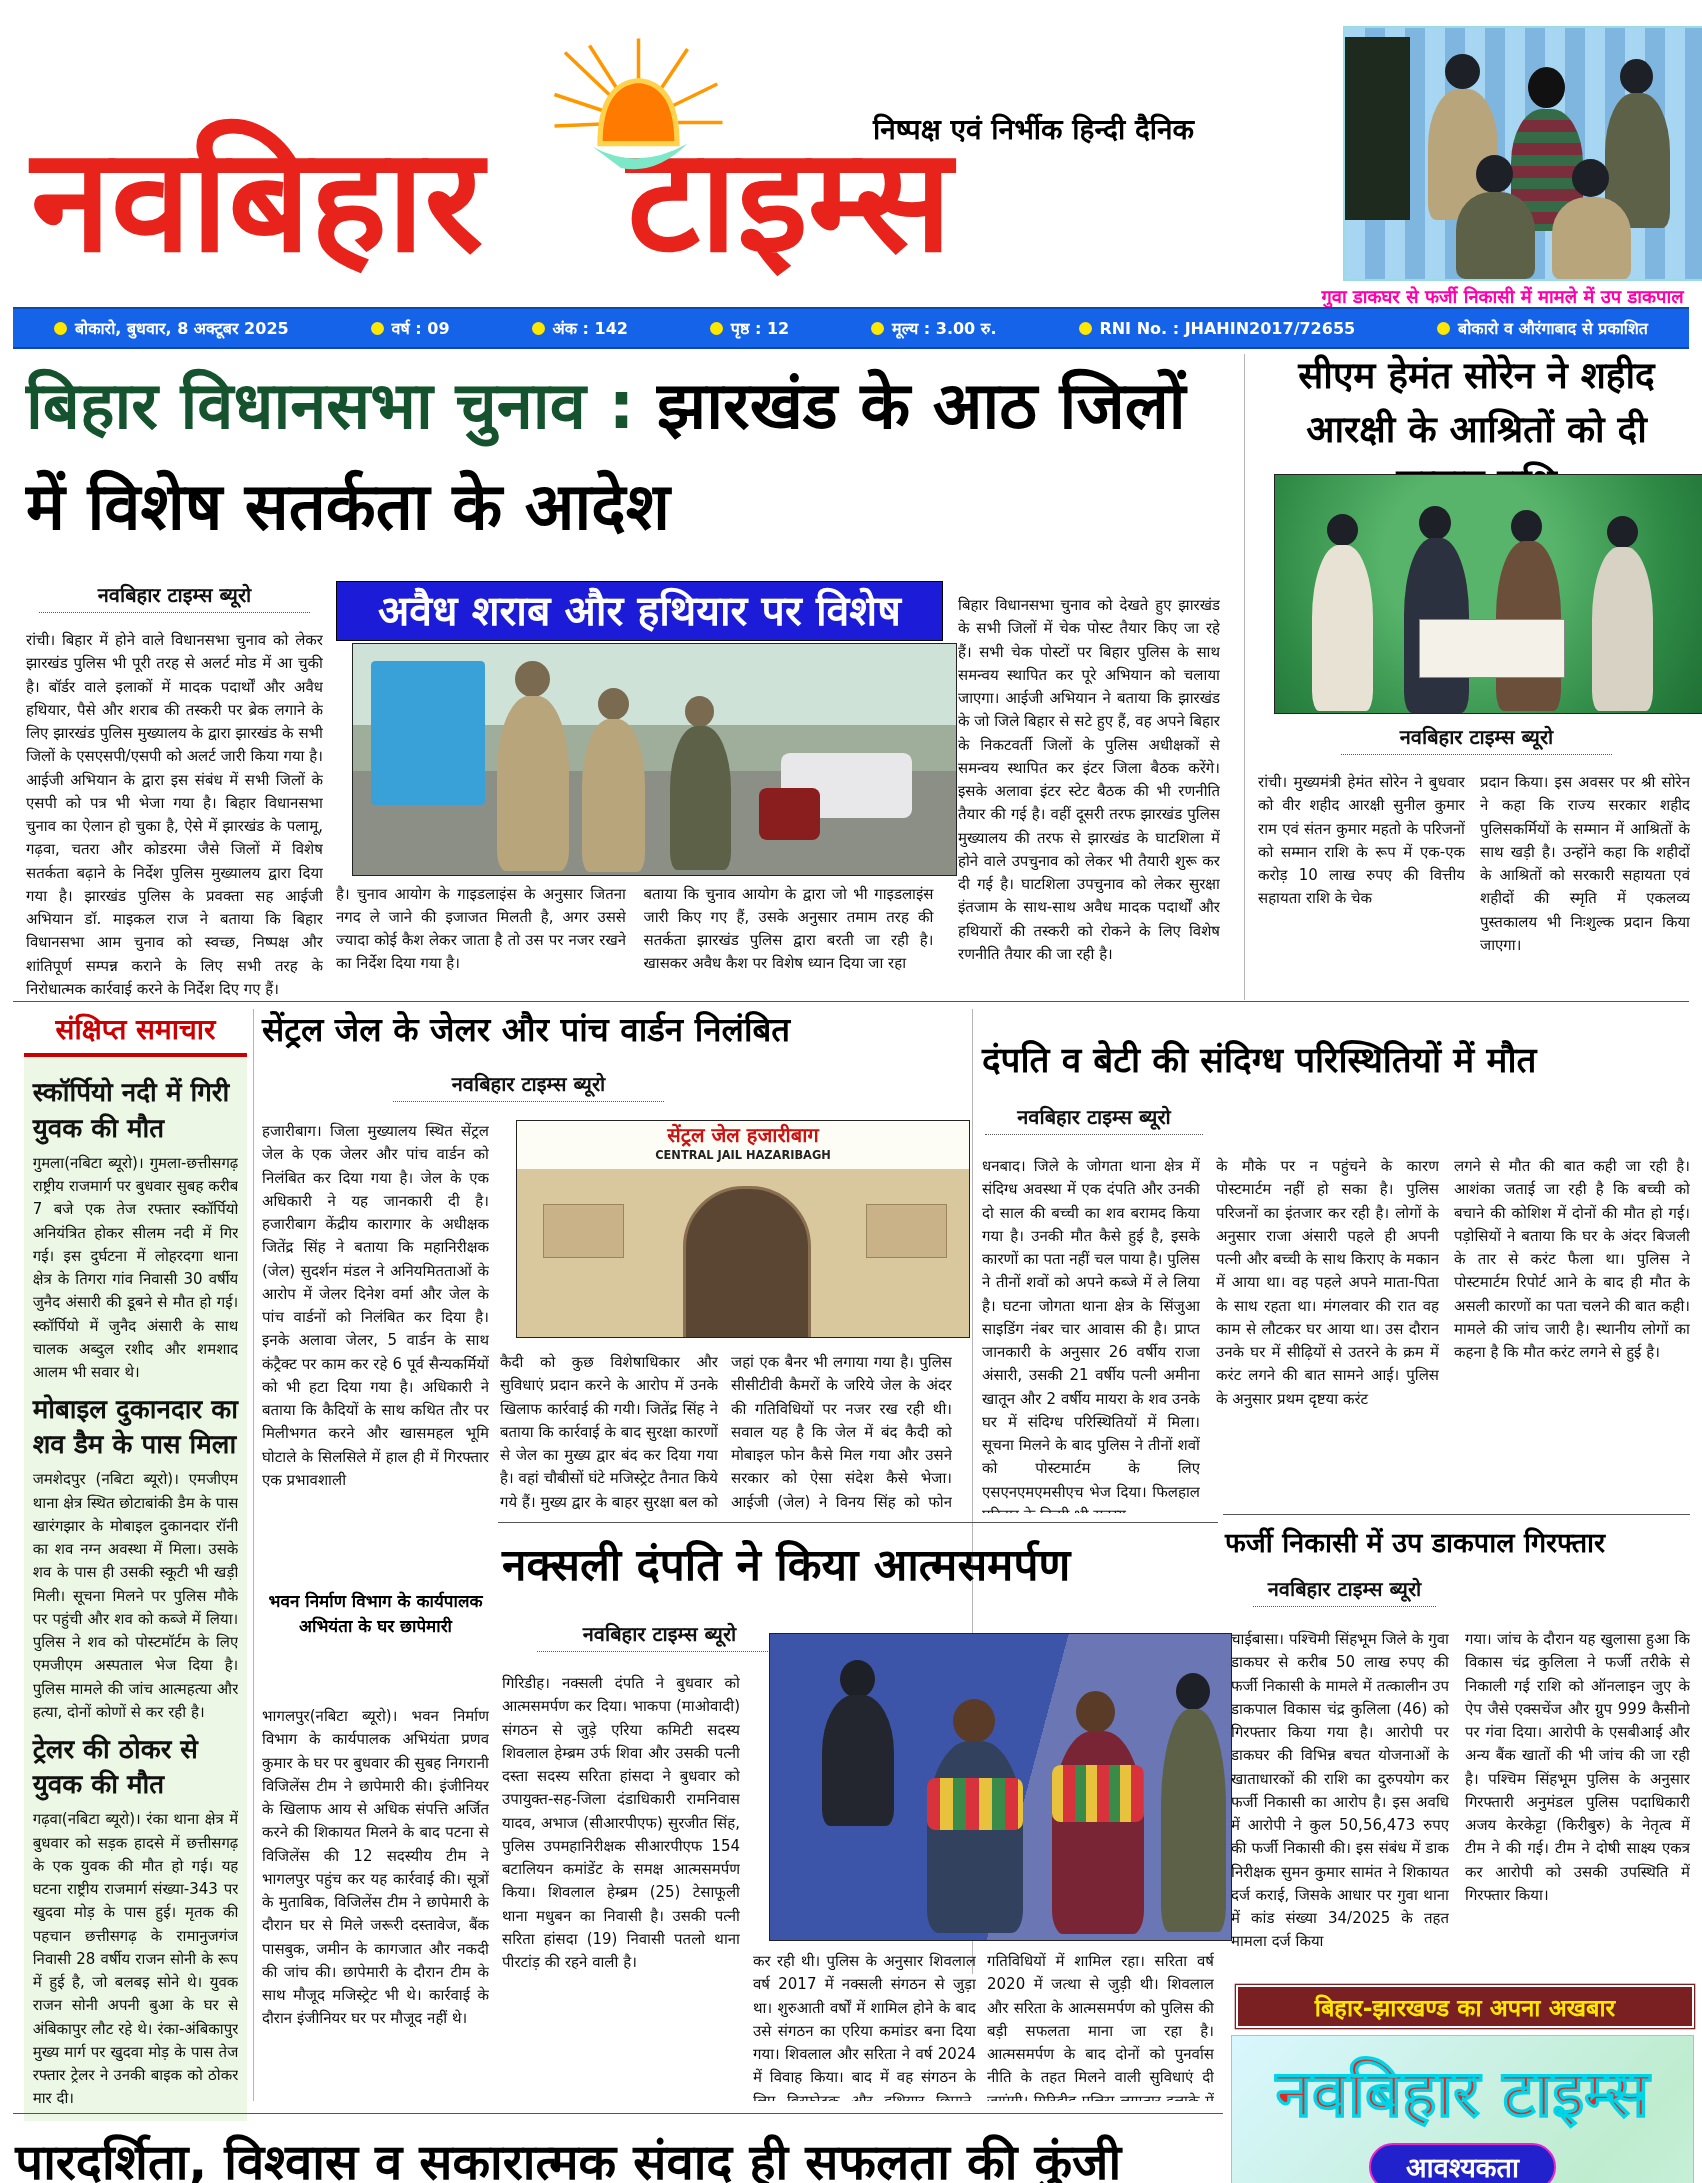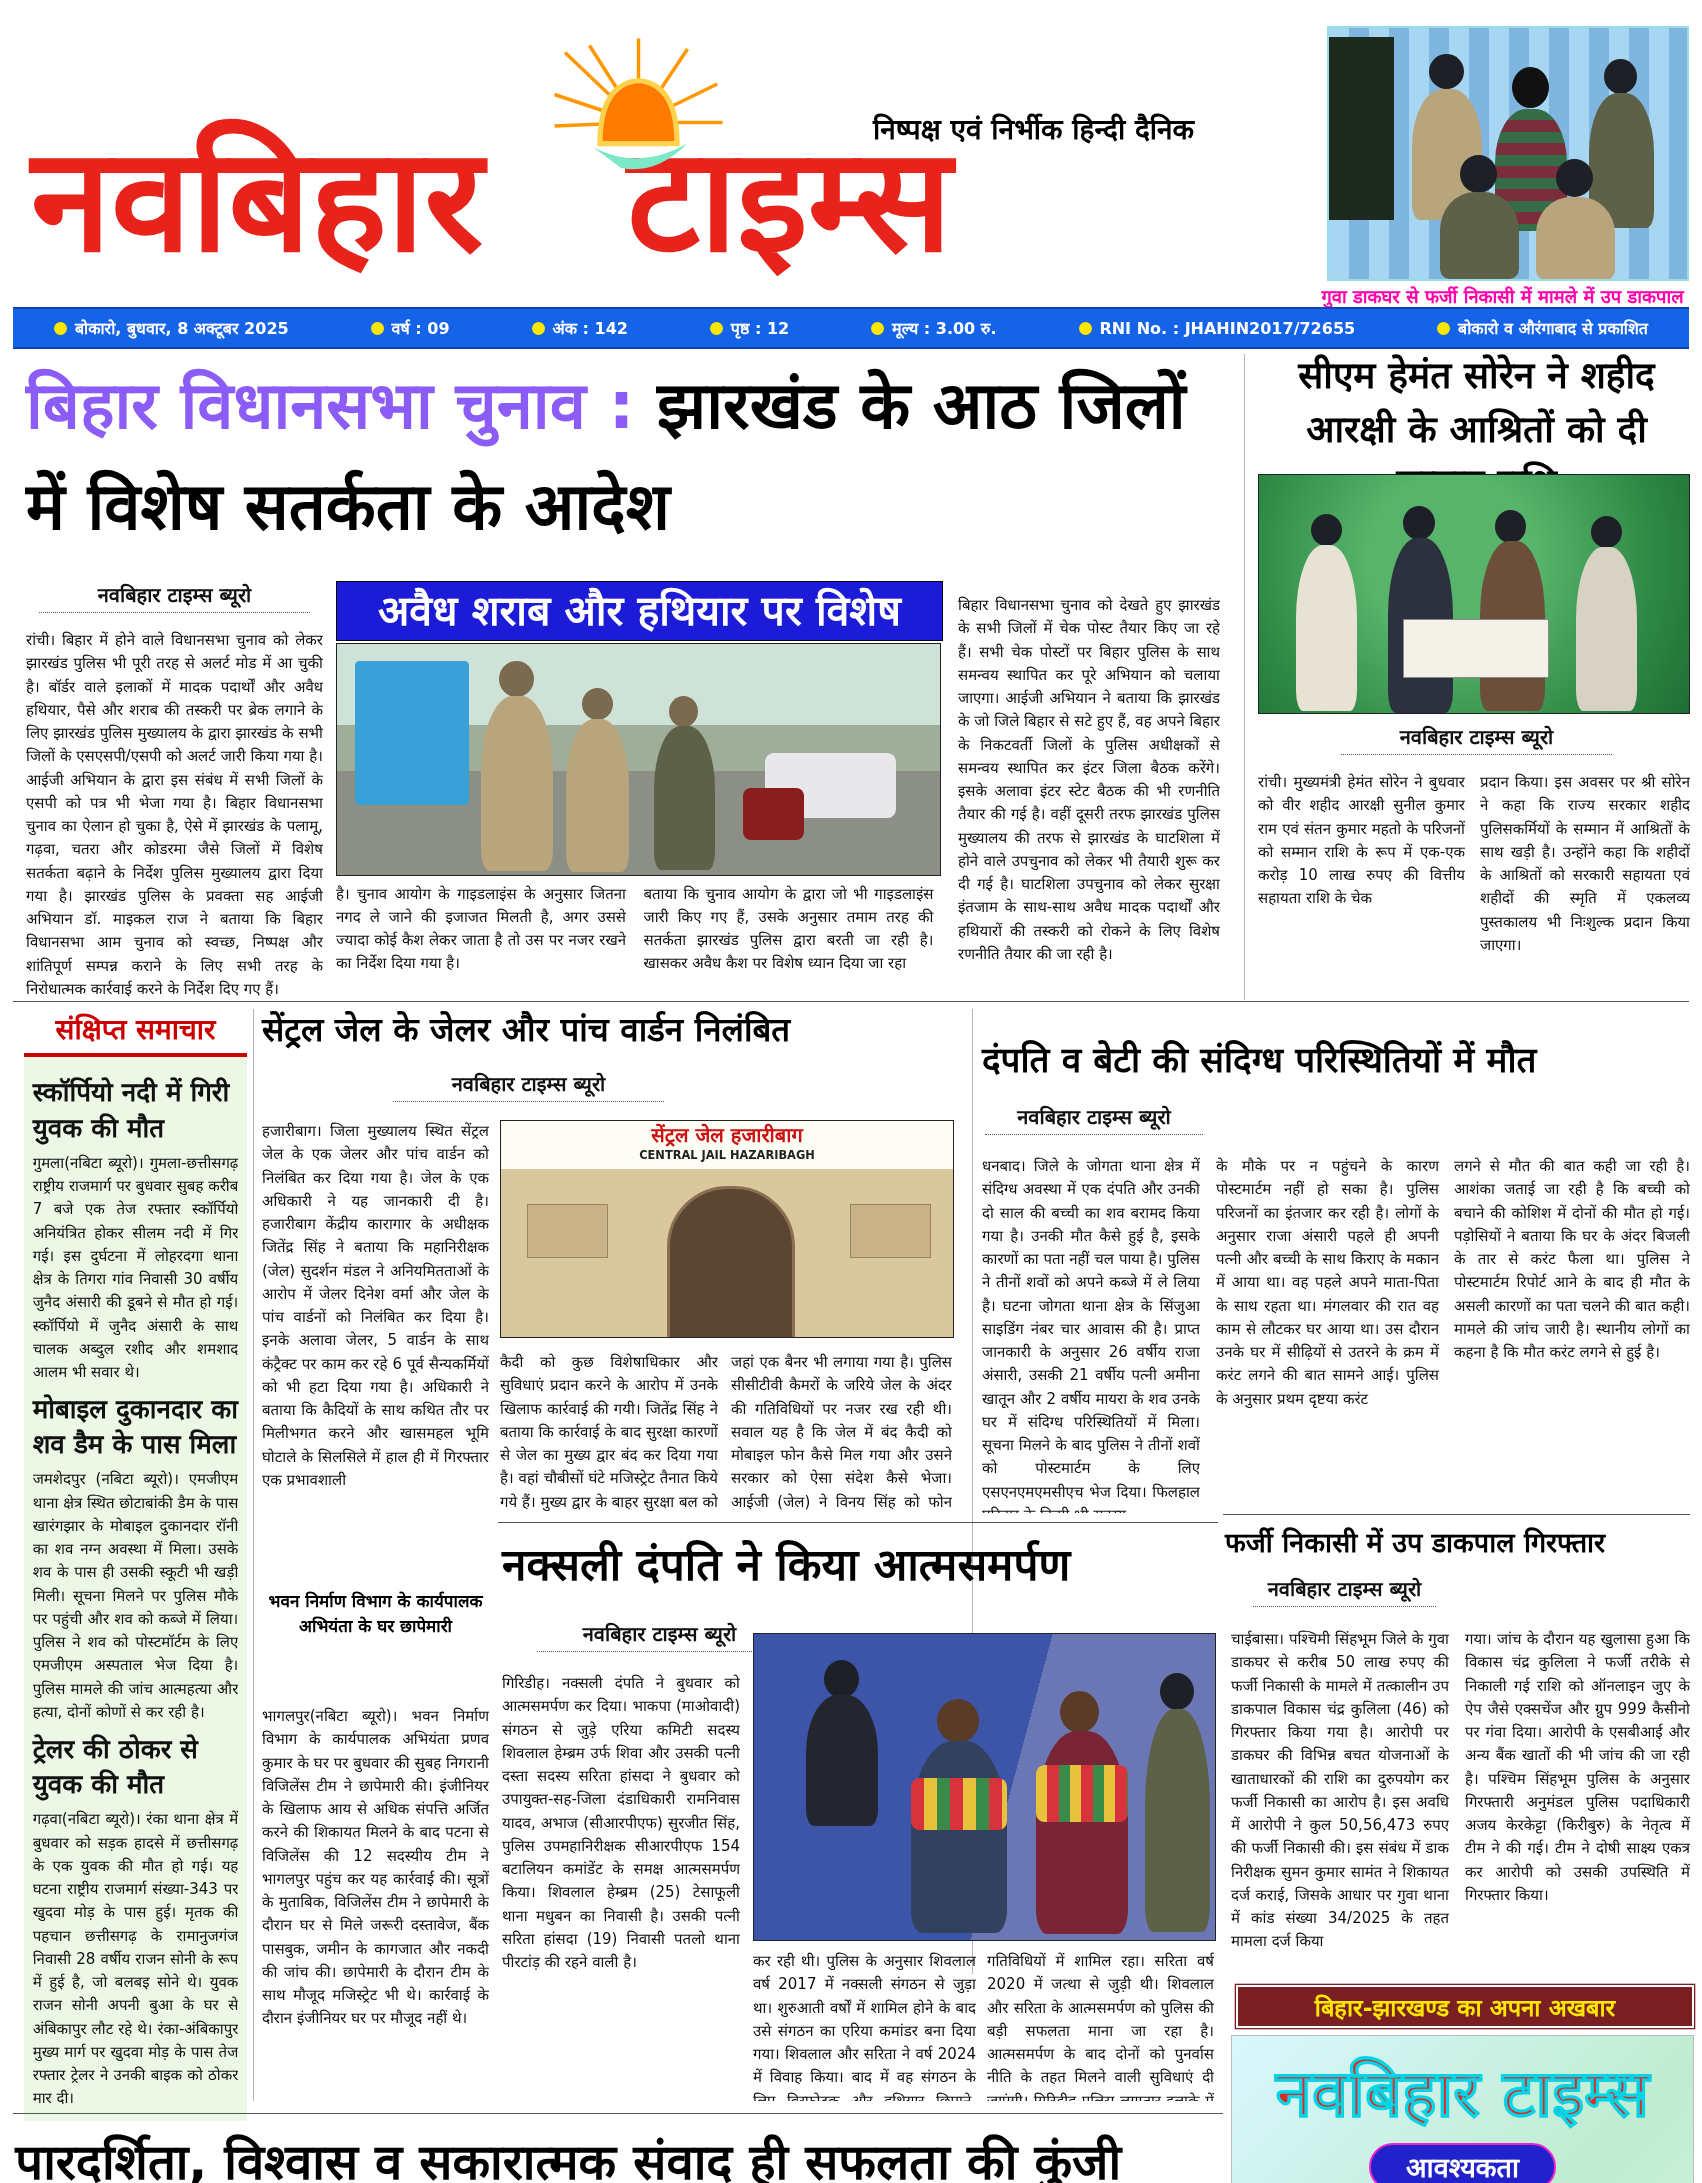--- a/index.html
+++ b/index.html
@@ -15,21 +15,21 @@
   .masthead{display:flex;align-items:flex-end;color:#e8231c;font-weight:bold;white-space:nowrap;}
   .masthead .w{font-size:144px;line-height:1.1;}
   .tagline{font-size:28px;font-weight:bold;color:#000;}
   .topcap{font-size:18.3px;font-weight:bold;color:#ff00aa;text-align:center;}
   
   .infobar{background:#1563e8;color:#fff;display:flex;align-items:center;justify-content:space-around;
            font-size:16px;font-weight:bold;border-top:2.6px solid #0d47b0;border-bottom:2.6px solid #0d47b0;}
   .infobar .dot{display:inline-block;width:13px;height:13px;border-radius:50%;background:#ffe800;margin-right:7.9px;}
   .info-item{display:flex;align-items:center;white-space:nowrap;}
   
-  .photo{overflow:hidden;position:absolute;}
+  .photo{overflow:hidden;position:absolute;margin-left:16px;}
   .ph-top{background:repeating-linear-gradient(90deg,#a6d6f2 0 20px,#7fb6e0 20px 40px);border:2.6px solid #9adbe8;}
   .ph-lead{background:linear-gradient(#cfe2d8 0 35%,#9fae9a 35% 55%,#8c8f86 55% 100%);border:1.7px solid #222;}
   .ph-cm{background:radial-gradient(circle at 45% 35%,#57b46a 0 30%,#2f8a46 70%,#1e6e33 100%);border:1.7px solid #222;}
   .ph-jail{background:linear-gradient(#efe6cf 0 22%,#d9c79d 22% 100%);border:1.7px solid #222;}
   .ph-nax{background:linear-gradient(105deg,#3d55a8 0 55%,#6b77b5 55% 100%);border:1.7px solid #222;}
   .sil{position:absolute;background:#23262e;border-radius:44% 44% 12% 12%;}
   .head{position:absolute;background:#1d2027;border-radius:50%;}
   .camo{background:#5c6148 !important;}
   .khaki{background:#b9a57c !important;}
   .stripes{background:repeating-linear-gradient(#356b46 0 11.4px,#7a2d3a 11.4px 23px) !important;}
@@ -106,21 +106,21 @@
       <span class="dot"></span>
       <span>RNI No. : JHAHIN2017/72655</span>
     </span>
   <span class="info-item">
       <span class="dot"></span>
       <span>बोकारो व औरंगाबाद से प्रकाशित</span>
     </span>
 </div>
 
 <div class="abs headline" style="left:26px;top:356px;width:1218px;font-size:65px;line-height:1.55;">
-  <span style="color:#8b5cf6;">बिहार विधानसभा चुनाव :</span><span> झारखंड के आठ जिलों में विशेष सतर्कता के आदेश</span>
+  <span style="color:#14532d;">बिहार विधानसभा चुनाव :</span><span> झारखंड के आठ जिलों में विशेष सतर्कता के आदेश</span>
 </div>
 
 <div class="abs byline" style="left:39px;top:581px;width:271px;">नवबिहार टाइम्स ब्यूरो</div>
 <div class="abs art" style="left:26px;top:629px;width:297px;height:376px;">रांची। बिहार में होने वाले विधानसभा चुनाव को लेकर झारखंड पुलिस भी पूरी तरह से अलर्ट मोड में आ चुकी है। बॉर्डर वाले इलाकों में मादक पदार्थों और अवैध हथियार, पैसे और शराब की तस्करी पर ब्रेक लगाने के लिए झारखंड पुलिस मुख्यालय के द्वारा झारखंड के सभी जिलों के एसएसपी/एसपी को अलर्ट जारी किया गया है। आईजी अभियान के द्वारा इस संबंध में सभी जिलों के एसपी को पत्र भी भेजा गया है। बिहार विधानसभा चुनाव का ऐलान हो चुका है, ऐसे में झारखंड के पलामू, गढ़वा, चतरा और कोडरमा जैसे जिलों में विशेष सतर्कता बढ़ाने के निर्देश पुलिस मुख्यालय द्वारा दिया गया है। झारखंड पुलिस के प्रवक्ता सह आईजी अभियान डॉ. माइकल राज ने बताया कि बिहार विधानसभा आम चुनाव को स्वच्छ, निष्पक्ष और शांतिपूर्ण सम्पन्न कराने के लिए सभी तरह के निरोधात्मक कार्रवाई करने के निर्देश दिए गए हैं।</div>
 
 <div class="abs" style="left:336px;top:581px;width:607px;">
   <div style="background:#1b1bd8;color:#fff;font-size:41px;font-weight:bold;text-align:center;height:58px;line-height:58px;border:1.7px solid #000;">अवैध शराब और हथियार पर विशेष नजर</div>
   <div class="photo ph-lead" style="position:relative;width:603px;height:231px;margin-top:1.7px;">
     <div class="abs" style="left:17.5px;top:17.5px;width:114px;height:144px;background:#3aa0d8;border-radius:4.4px;"></div>
     <div class="head" style="left:162px;top:17.5px;width:35px;height:36px;background:#7a6a4f;"></div>

